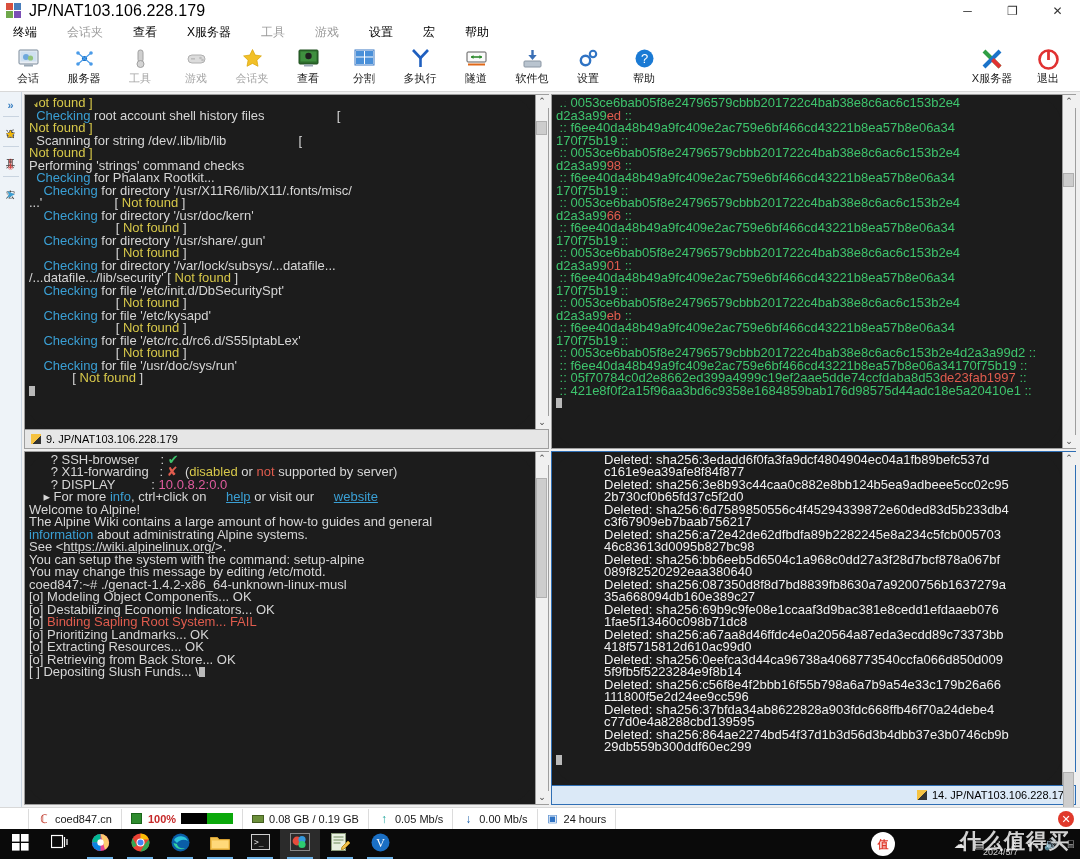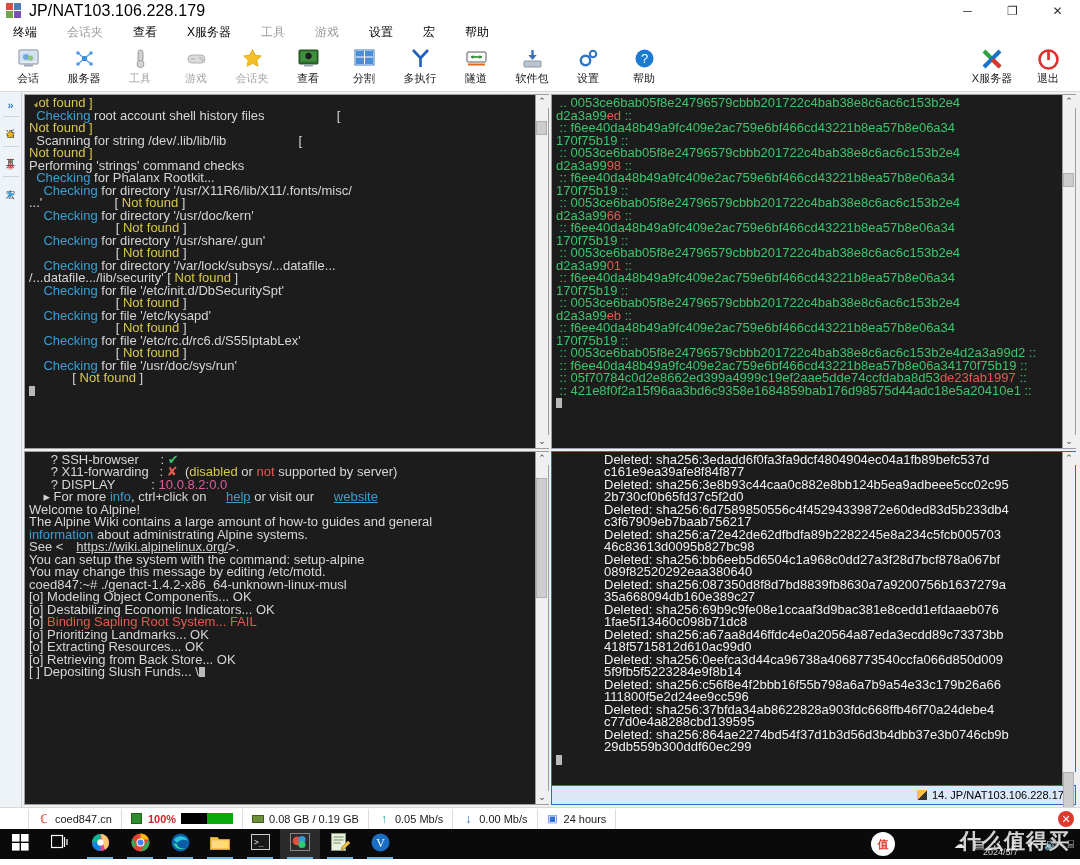--- a/index.html
+++ b/index.html
@@ -101,21 +101,21 @@
 
   
   .c-grey  { color:#d6d6d6; }
   .c-cyan  { color:#3a9fd4; }
   .c-yell  { color:#d7c84a; }
   .c-green { color:#3ec46d; }
   .c-red   { color:#e05c4e; }
   .c-pink  { color:#e05c9e; }
   .c-white { color:#f0f0f0;padding-left:48px; }
   .c-link  { color:#3a9fd4; text-decoration:underline;margin-left:16px; }
-  .c-ulwhite { color:#d6d6d6; text-decoration:underline;margin-left:13px; }
+  .c-ulwhite { color:#d6d6d6; text-decoration:underline; }
   .cursor { display:inline-block; width:6px; height:10px; background:#b9b9b9; vertical-align:-1px;}
 
   
   .statusbar {
     height:22px; background:#ffffff; display:flex; align-items:center;
     border-top:1px solid #d8d8d8; position:relative; padding-left: 28px;
   }
   .st-item { display:flex; align-items:center; gap:5px; padding:0 9px; height:20px;
              font-size:11px; color:#1a1a1a; border-right:1px solid #dcdcdc; }
   .st-item:first-child { border-left:1px solid #dcdcdc; }
@@ -358,20 +358,24 @@
   <div class="grid" id="grid">
       <div class="pane">
         <div class="term-wrap">
           <div class="term"><div><span class="c-yell">Not found ]</span></div><div><span class="c-grey">  </span><span class="c-cyan">Checking</span><span class="c-grey"> root account shell history files                    [</span></div><div><span class="c-yell">Not found ]</span></div><div><span class="c-grey">  Scanning for string /dev/.lib/lib/lib                    [</span></div><div><span class="c-yell">Not found ]</span></div><div><span class="c-grey"></span></div><div><span class="c-grey">Performing 'strings' command checks</span></div><div><span class="c-grey">  </span><span class="c-cyan">Checking</span><span class="c-grey"> for Phalanx Rootkit...</span></div><div><span class="c-grey">    </span><span class="c-cyan">Checking</span><span class="c-grey"> for directory '/usr/X11R6/lib/X11/.fonts/misc/</span></div><div><span class="c-grey">...'                    [ </span><span class="c-yell">Not found</span><span class="c-grey"> ]</span></div><div><span class="c-grey">    </span><span class="c-cyan">Checking</span><span class="c-grey"> for directory '/usr/doc/kern'</span></div><div><span class="c-grey">                        [ </span><span class="c-yell">Not found</span><span class="c-grey"> ]</span></div><div><span class="c-grey">    </span><span class="c-cyan">Checking</span><span class="c-grey"> for directory '/usr/share/.gun'</span></div><div><span class="c-grey">                        [ </span><span class="c-yell">Not found</span><span class="c-grey"> ]</span></div><div><span class="c-grey">    </span><span class="c-cyan">Checking</span><span class="c-grey"> for directory '/var/lock/subsys/...datafile...</span></div><div><span class="c-grey">/...datafile.../lib/security' [ </span><span class="c-yell">Not found</span><span class="c-grey"> ]</span></div><div><span class="c-grey">    </span><span class="c-cyan">Checking</span><span class="c-grey"> for file '/etc/init.d/DbSecuritySpt'</span></div><div><span class="c-grey">                        [ </span><span class="c-yell">Not found</span><span class="c-grey"> ]</span></div><div><span class="c-grey">    </span><span class="c-cyan">Checking</span><span class="c-grey"> for file '/etc/kysapd'</span></div><div><span class="c-grey">                        [ </span><span class="c-yell">Not found</span><span class="c-grey"> ]</span></div><div><span class="c-grey">    </span><span class="c-cyan">Checking</span><span class="c-grey"> for file '/etc/rc.d/rc6.d/S55IptabLex'</span></div><div><span class="c-grey">                        [ </span><span class="c-yell">Not found</span><span class="c-grey"> ]</span></div><div><span class="c-grey">    </span><span class="c-cyan">Checking</span><span class="c-grey"> for file '/usr/doc/sys/run'</span></div><div><span class="c-grey">            [ </span><span class="c-yell">Not found</span><span class="c-grey"> ]</span></div><div><span class="cursor"></span></div></div>
           <div class="scroll">
             <div class="arr">⌃</div>
             <div class="thumb" style="top: 26px; height: 14px;"></div>
             <div class="arr">⌄</div>
           </div>
         </div>
+        <div class="pane-title">
+          <span class="pt-ico"></span>
+          <span>9. JP/NAT103.106.228.179</span>
+        </div>
       </div>
       <div class="pane">
         <div class="term-wrap">
           <div class="term"><div><span class="c-green"> :: </span><span class="c-green">0053ce6bab05f8e24796579cbbb201722c4bab38e8c6ac6c153b2e4</span></div><div><span class="c-green">d2a3a99</span><span class="c-red">ed</span><span class="c-green"> ::</span></div><div><span class="c-green"> :: </span><span class="c-green">f6ee40da48b49a9fc409e2ac759e6bf466cd43221b8ea57b8e06a34</span></div><div><span class="c-green">170f75b19 ::</span></div><div><span class="c-green"> :: </span><span class="c-green">0053ce6bab05f8e24796579cbbb201722c4bab38e8c6ac6c153b2e4</span></div><div><span class="c-green">d2a3a99</span><span class="c-red">98</span><span class="c-green"> ::</span></div><div><span class="c-green"> :: </span><span class="c-green">f6ee40da48b49a9fc409e2ac759e6bf466cd43221b8ea57b8e06a34</span></div><div><span class="c-green">170f75b19 ::</span></div><div><span class="c-green"> :: </span><span class="c-green">0053ce6bab05f8e24796579cbbb201722c4bab38e8c6ac6c153b2e4</span></div><div><span class="c-green">d2a3a99</span><span class="c-red">66</span><span class="c-green"> ::</span></div><div><span class="c-green"> :: </span><span class="c-green">f6ee40da48b49a9fc409e2ac759e6bf466cd43221b8ea57b8e06a34</span></div><div><span class="c-green">170f75b19 ::</span></div><div><span class="c-green"> :: </span><span class="c-green">0053ce6bab05f8e24796579cbbb201722c4bab38e8c6ac6c153b2e4</span></div><div><span class="c-green">d2a3a99</span><span class="c-red">01</span><span class="c-green"> ::</span></div><div><span class="c-green"> :: </span><span class="c-green">f6ee40da48b49a9fc409e2ac759e6bf466cd43221b8ea57b8e06a34</span></div><div><span class="c-green">170f75b19 ::</span></div><div><span class="c-green"> :: </span><span class="c-green">0053ce6bab05f8e24796579cbbb201722c4bab38e8c6ac6c153b2e4</span></div><div><span class="c-green">d2a3a99</span><span class="c-red">eb</span><span class="c-green"> ::</span></div><div><span class="c-green"> :: </span><span class="c-green">f6ee40da48b49a9fc409e2ac759e6bf466cd43221b8ea57b8e06a34</span></div><div><span class="c-green">170f75b19 ::</span></div><div><span class="c-green"> :: </span><span class="c-green">0053ce6bab05f8e24796579cbbb201722c4bab38e8c6ac6c153b2e4d2a3a99d2 ::</span></div><div><span class="c-green"> :: </span><span class="c-green">f6ee40da48b49a9fc409e2ac759e6bf466cd43221b8ea57b8e06a34170f75b19 ::</span></div><div><span class="c-green"> :: </span><span class="c-green">05f70784c0d2e8662ed399a4999c19ef2aae5dde74ccfdaba8d53</span><span class="c-red">de23fab1997</span><span class="c-green"> ::</span></div><div><span class="c-green"> :: </span><span class="c-green">421e8f0f2a15f96aa3bd6c9358e1684859bab176d98575d44adc18e5a20410e1</span><span class="c-green"> ::</span></div><div><span class="cursor"></span></div></div>
           <div class="scroll">
             <div class="arr">⌃</div>
             <div class="thumb" style="top: 78px; height: 14px;"></div>
             <div class="arr">⌄</div>
           </div>
         </div>

